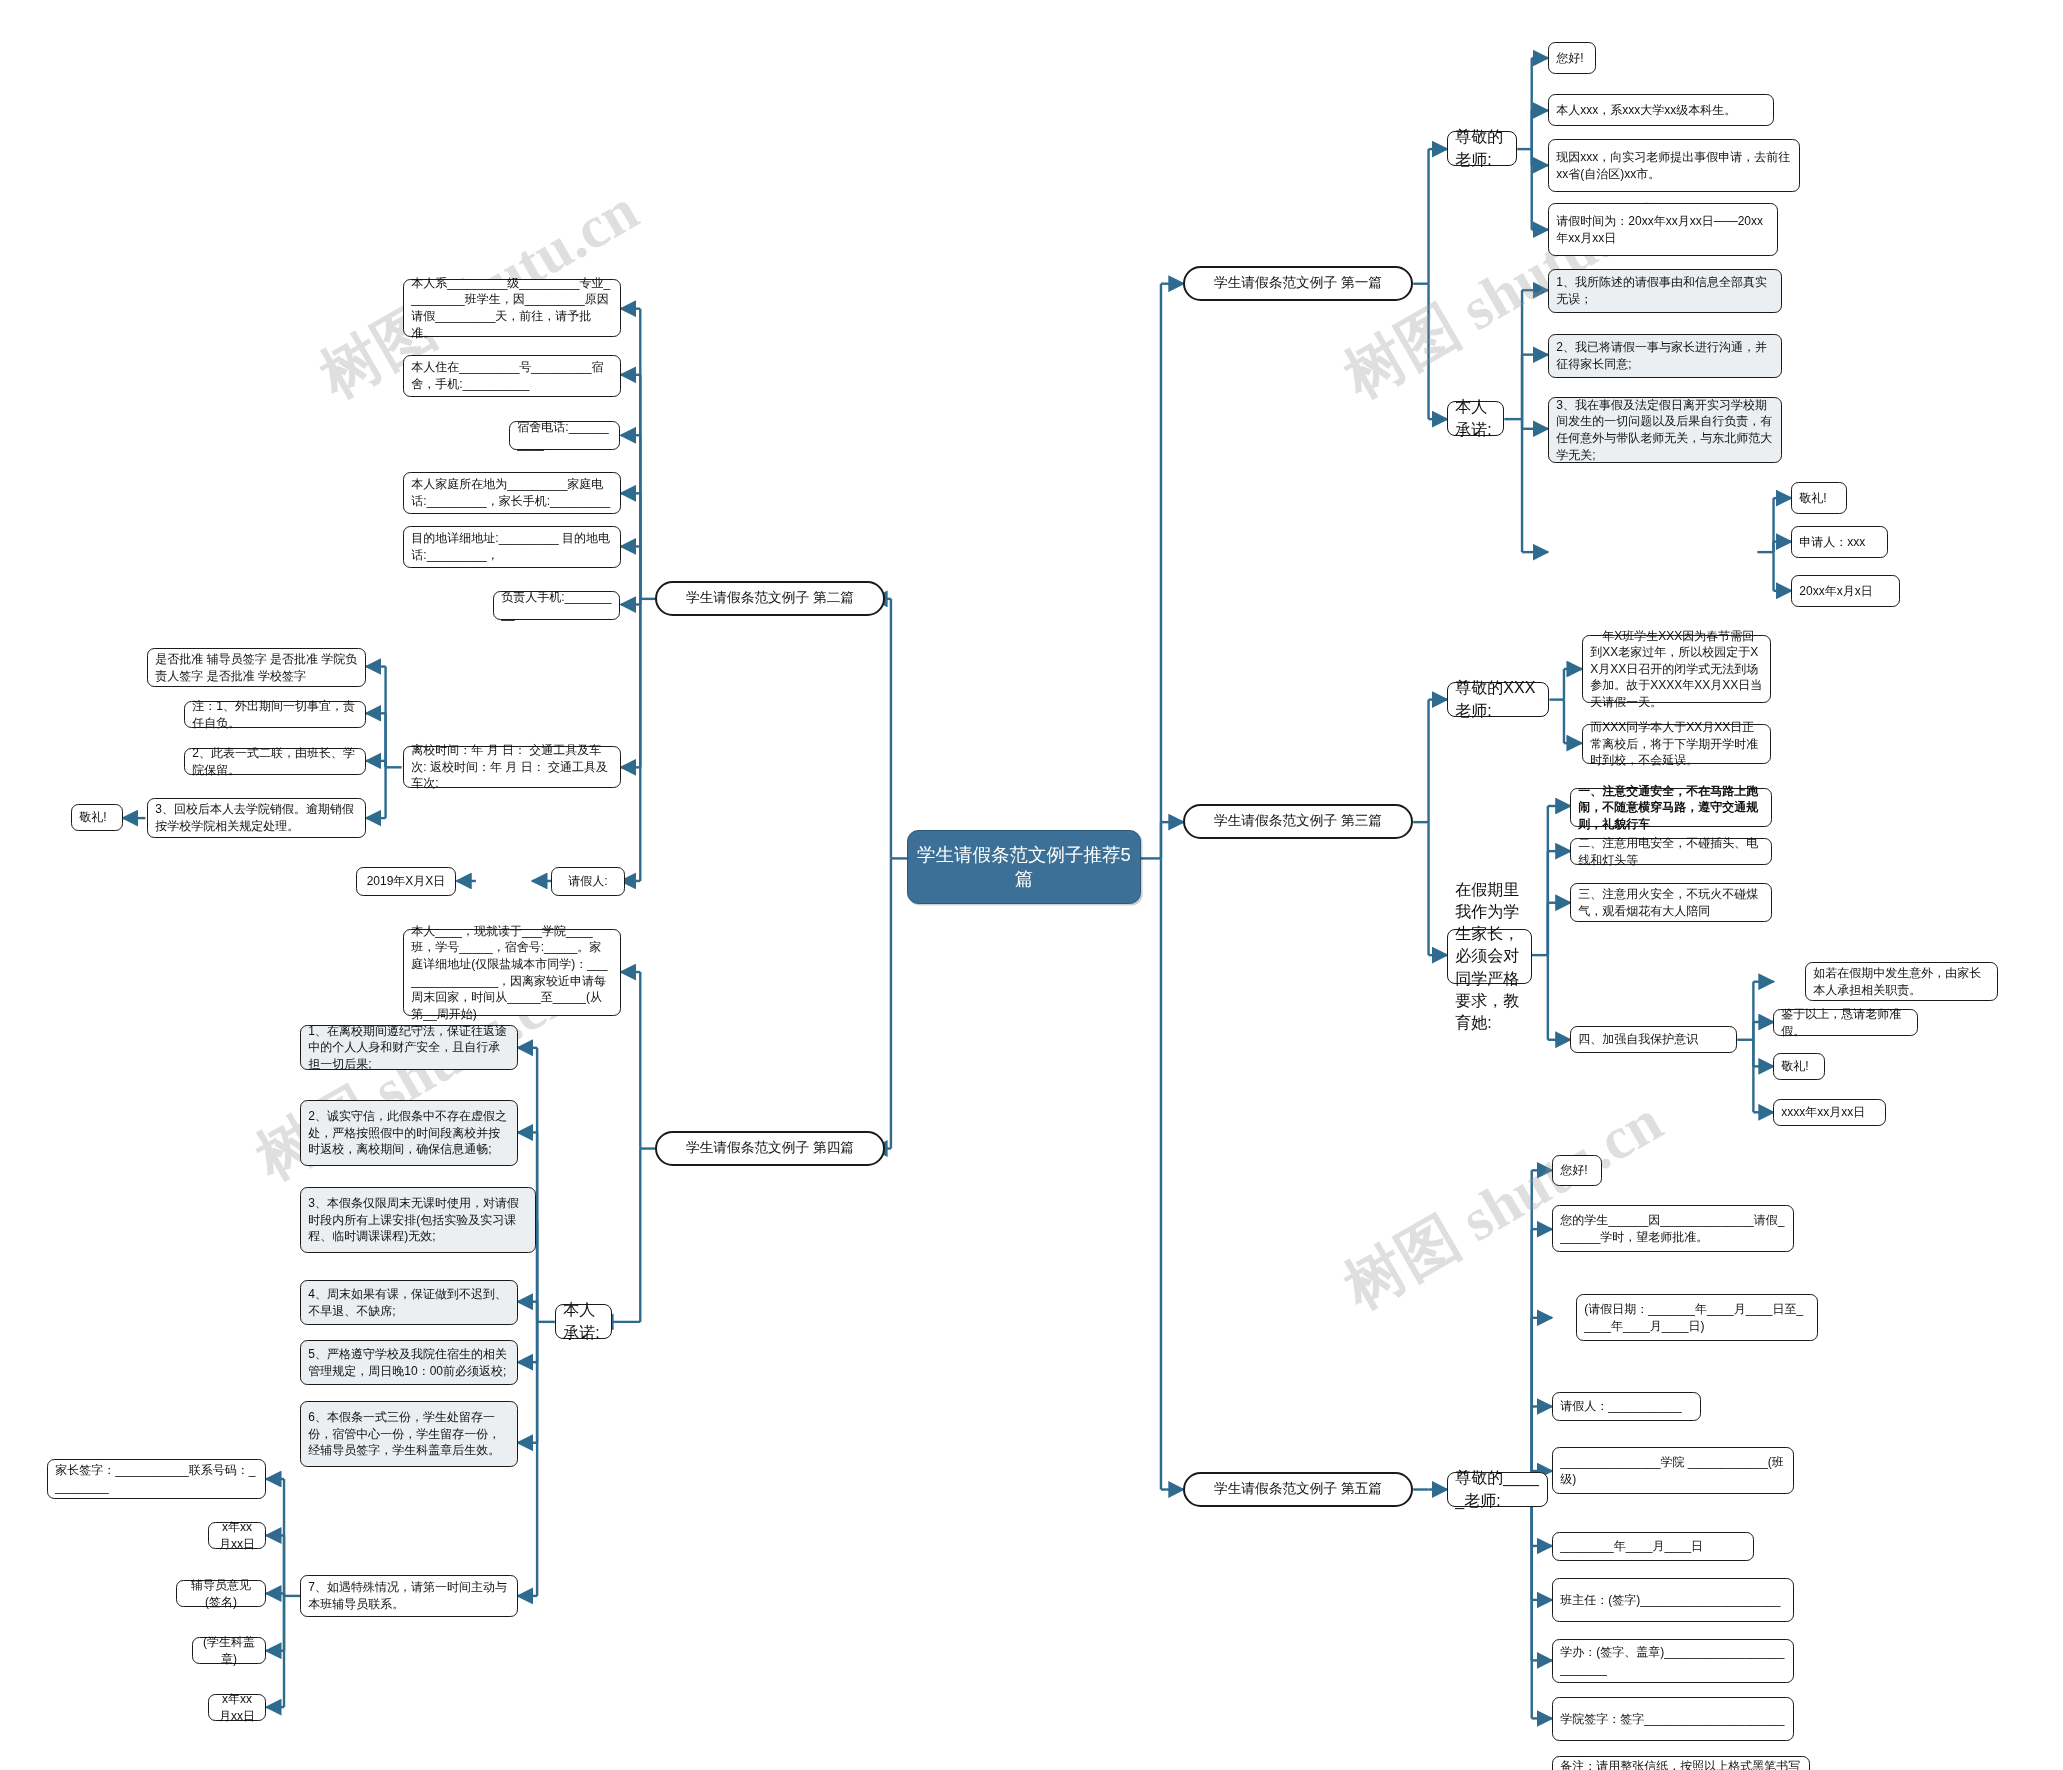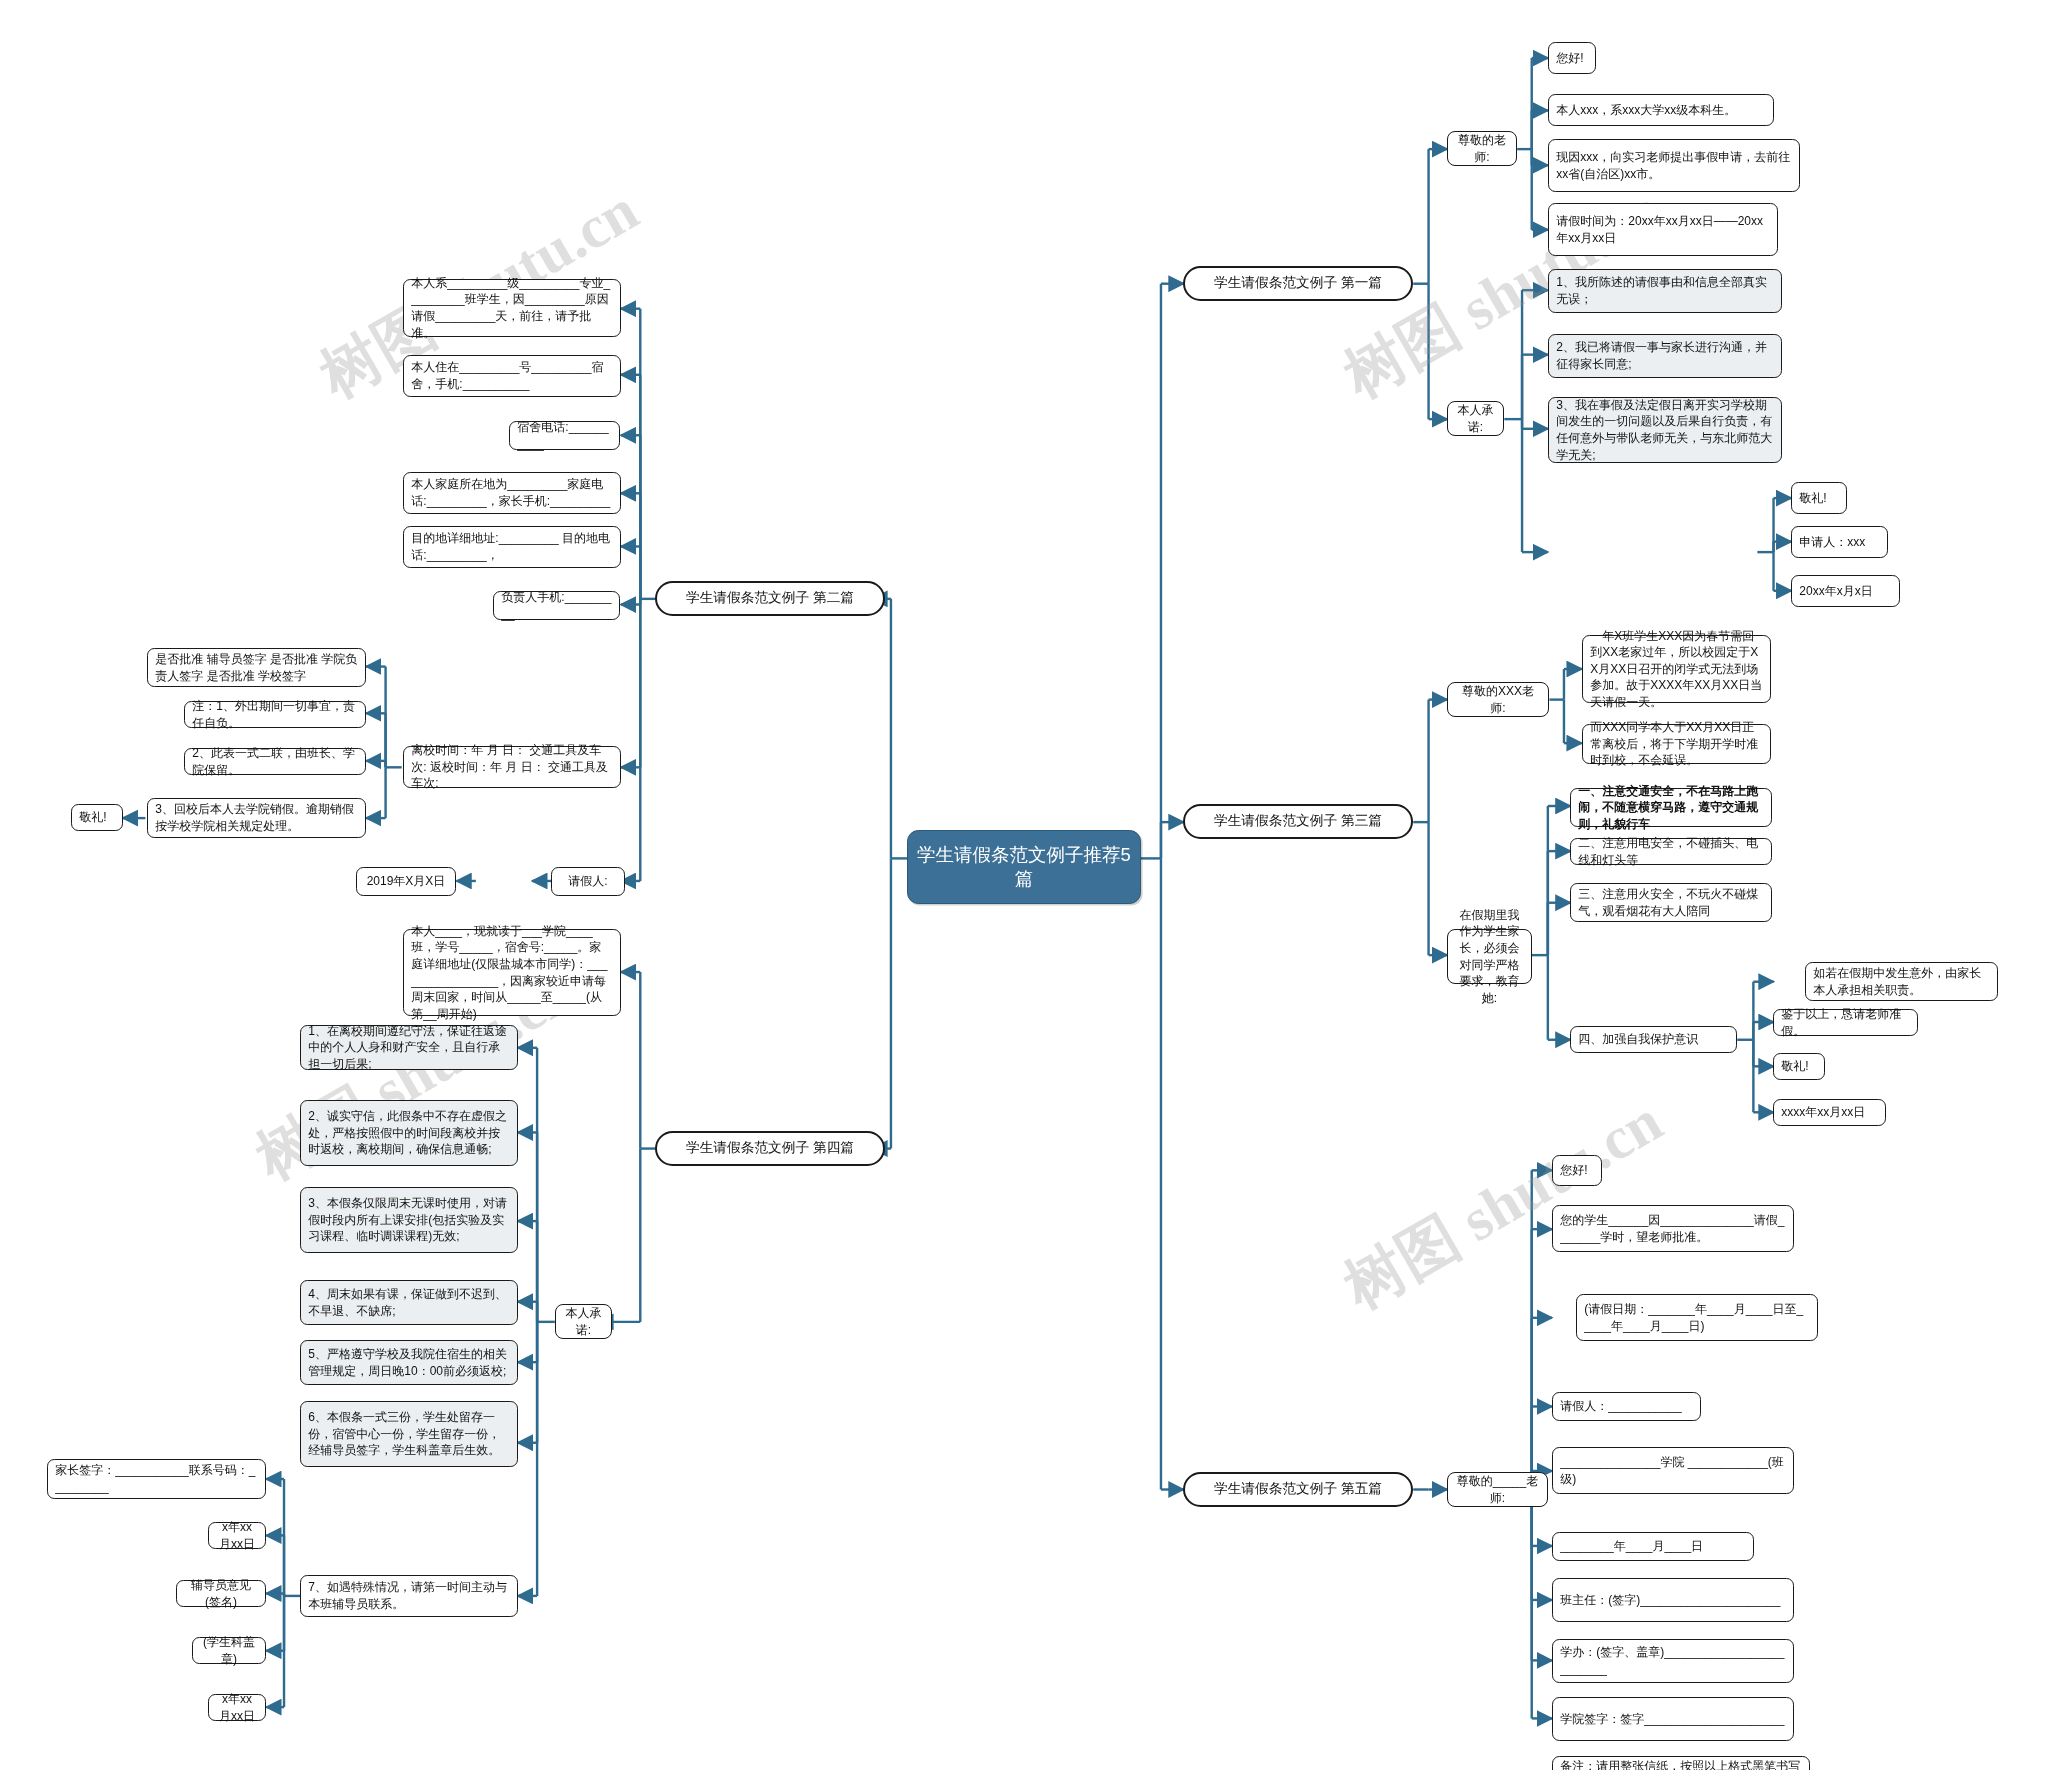--- a/index.html
+++ b/index.html
@@ -42,22 +42,21 @@
   }
   .node.branch{
     border-radius:24px;
     font-size:13.7px;
     justify-content:center;
     text-align:center;
     border-width:2px;
   }
   .node.mid{
     border-radius:8px;
-    font-size:12px;
-    text-align:center;
+    font-size:16px;
   }
   .node.shaded{ background:#eceff1; }
   .node.center-left{justify-content:center;text-align:center;}
 
   .wm{
     position:absolute;
     color:rgba(150,150,150,0.30);
     font-size:60px;
     font-family:"Liberation Serif","DejaVu Serif",serif;
     transform:rotate(-30deg);
@@ -325,21 +324,21 @@
   <div class="node" style="left:71px;top:804px;width:52px;height:27px;">敬礼!</div>
 
   <div class="node center-left" style="left:551px;top:867px;width:74px;height:29px;">请假人:</div>
   <div class="node center-left" style="left:356px;top:867px;width:100px;height:29px;">2019年X月X日</div>
 
   <div class="node" style="left:403px;top:929px;width:218px;height:87px;">本人____，现就读于___学院____班，学号_____，宿舍号:_____。家庭详细地址(仅限盐城本市同学)：________________，因离家较近申请每周末回家，时间从_____至_____(从第__周开始)</div>
   <div class="node mid" style="left:555px;top:1304px;width:57px;height:35px;">本人承诺:</div>
 
   <div class="node shaded" style="left:300px;top:1025px;width:218px;height:45px;">1、在离校期间遵纪守法，保证往返途中的个人人身和财产安全，且自行承担一切后果;</div>
   <div class="node shaded" style="left:300px;top:1100px;width:218px;height:66px;">2、诚实守信，此假条中不存在虚假之处，严格按照假中的时间段离校并按时返校，离校期间，确保信息通畅;</div>
-  <div class="node shaded" style="left:300px;top:1187px;width:218px;height:66px;">3、本假条仅限周末无课时使用，对请假时段内所有上课安排(包括实验及实习课程、临时调课课程)无效;</div>
+  <div class="node shaded" style="left:300px;top:1187px;width:236px;height:66px;">3、本假条仅限周末无课时使用，对请假时段内所有上课安排(包括实验及实习课程、临时调课课程)无效;</div>
   <div class="node shaded" style="left:300px;top:1280px;width:218px;height:45px;">4、周末如果有课，保证做到不迟到、不早退、不缺席;</div>
   <div class="node shaded" style="left:300px;top:1340px;width:218px;height:45px;">5、严格遵守学校及我院住宿生的相关管理规定，周日晚10：00前必须返校;</div>
   <div class="node shaded" style="left:300px;top:1401px;width:218px;height:66px;">6、本假条一式三份，学生处留存一份，宿管中心一份，学生留存一份，经辅导员签字，学生科盖章后生效。</div>
   <div class="node" style="left:300px;top:1575px;width:218px;height:42px;">7、如遇特殊情况，请第一时间主动与本班辅导员联系。</div>
 
   <div class="node" style="left:47px;top:1459px;width:219px;height:40px;">家长签字：___________联系号码：_________</div>
   <div class="node center-left" style="left:208px;top:1522px;width:58px;height:27px;">x年xx月xx日</div>
   <div class="node center-left" style="left:176px;top:1580px;width:90px;height:27px;">辅导员意见(签名)</div>
   <div class="node center-left" style="left:192px;top:1637px;width:74px;height:27px;">(学生科盖章)</div>
   <div class="node center-left" style="left:208px;top:1694px;width:58px;height:27px;">x年xx月xx日</div>

